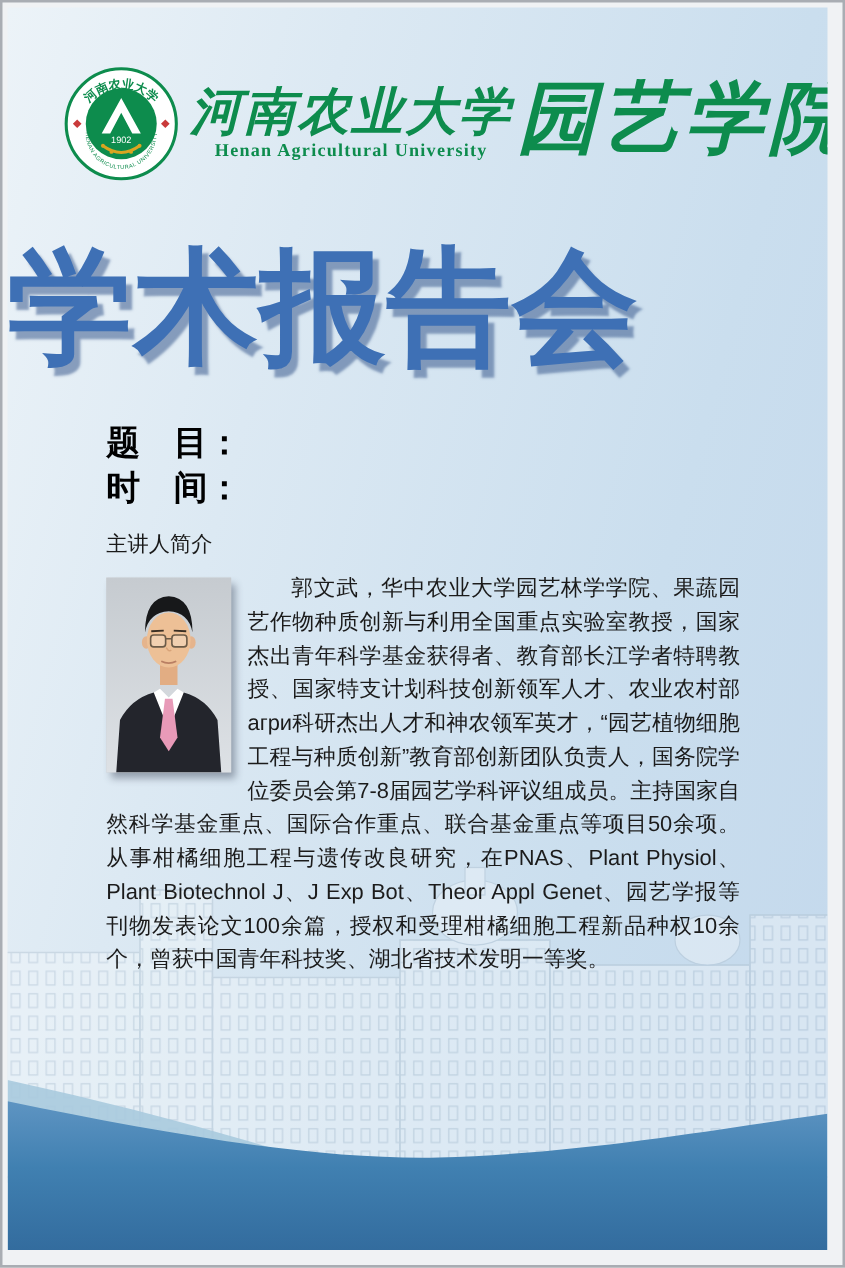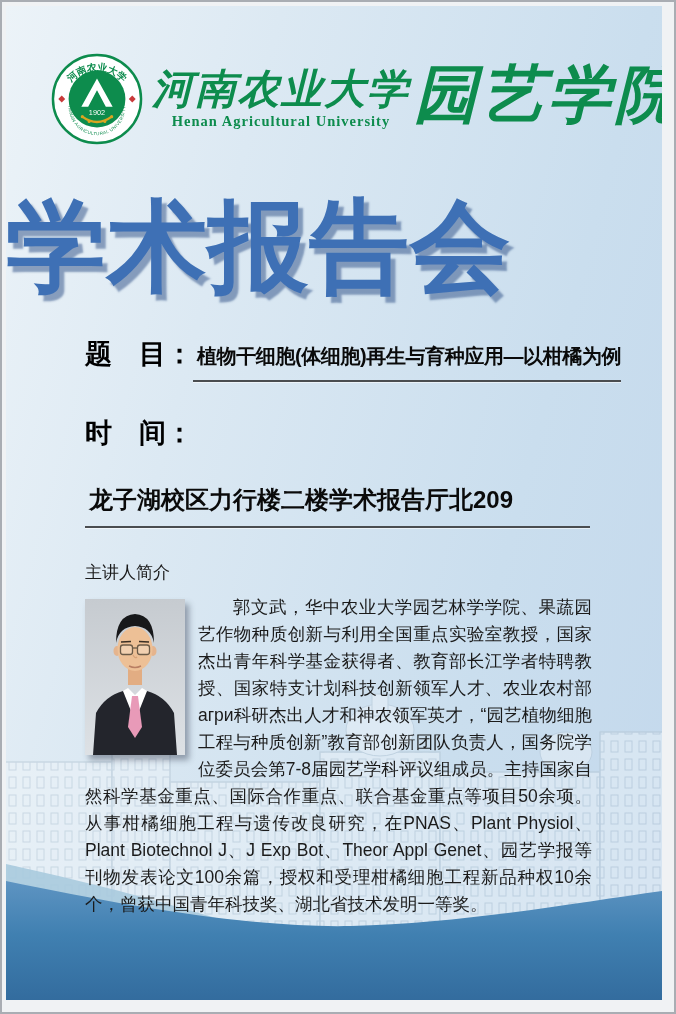--- a/index.html
+++ b/index.html
@@ -35,21 +35,21 @@
   
   .main-title{
     position:relative;z-index:3;margin:44px 0 0 0;
     font-size:100px;line-height:1.12;font-weight:900;letter-spacing:1px;
     color:#3e70b5;
     text-shadow:5px 6px 2px rgba(42,76,132,0.50);
     white-space:nowrap;
   }
   
   .info{position:relative;z-index:3;margin:34px 72px 0 79px;}
-  .info-row{display:flex;align-items:baseline;margin-bottom:33px;}
+  .info-row{display:flex;align-items:baseline;margin-bottom:0;}
   .info-label{
     font-size:27px;font-weight:bold;color:#000;white-space:pre;flex:0 0 auto;
     letter-spacing:0;
   }
   .info-value{
     flex:1 1 auto;font-weight:bold;color:#0a0a0a;white-space:nowrap;
     border-bottom:2px solid #4a4d50;padding:0 0 10px 4px;
     box-shadow:0 1px 0 rgba(255,255,255,0.55);
   }
   .info-row:nth-child(1) .info-value{font-size:20px;letter-spacing:-0.4px;}
@@ -138,27 +138,25 @@
       <div class="brand-en">Henan Agricultural University</div>
     </div>
     <div class="college">园艺学院</div>
   </div>
 
   <h1 class="main-title">学术报告会</h1>
 
   <div class="info">
     <div class="info-row">
       <span class="info-label">题　目：</span>
-      <span class="info-value">植物干细胞(体细胞)再生与育种应用—以柑橘为例</span>
     </div>
     <div class="info-row">
       <span class="info-label">时　间：</span>
     </div>
     <div class="info-row">
-      <span class="info-value">龙子湖校区力行楼二楼学术报告厅北209</span>
     </div>
   </div>
 
   <div class="bio-heading">主讲人简介</div>
   <div class="bio-body">
     <div class="photo">
       <svg viewBox="0 0 100 156">
         <defs>
           <linearGradient id="pbg" x1="0" y1="0" x2="0" y2="1">
             <stop offset="0" stop-color="#c6cbd0"></stop>

